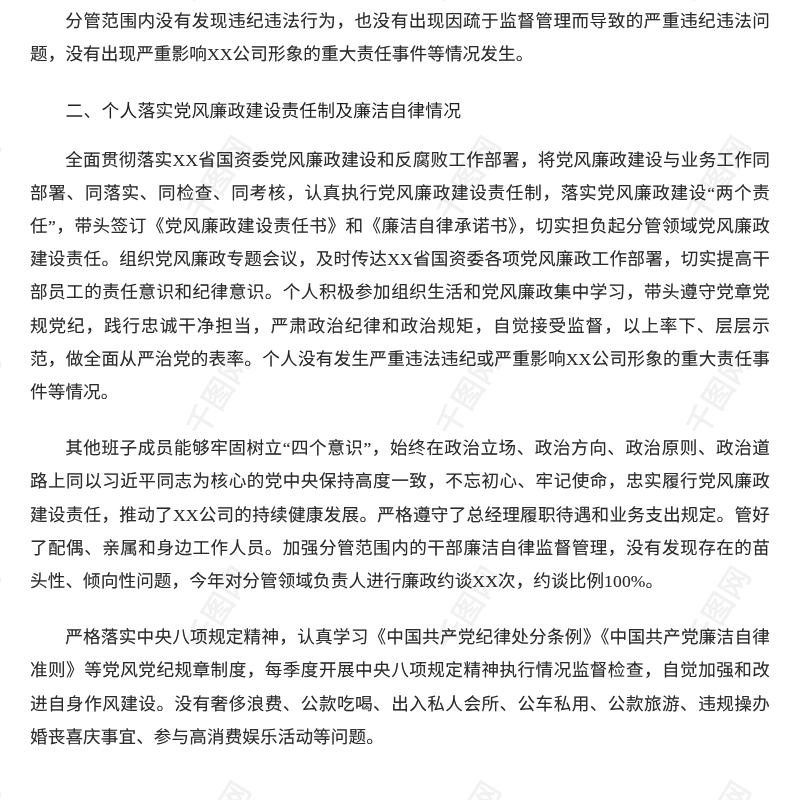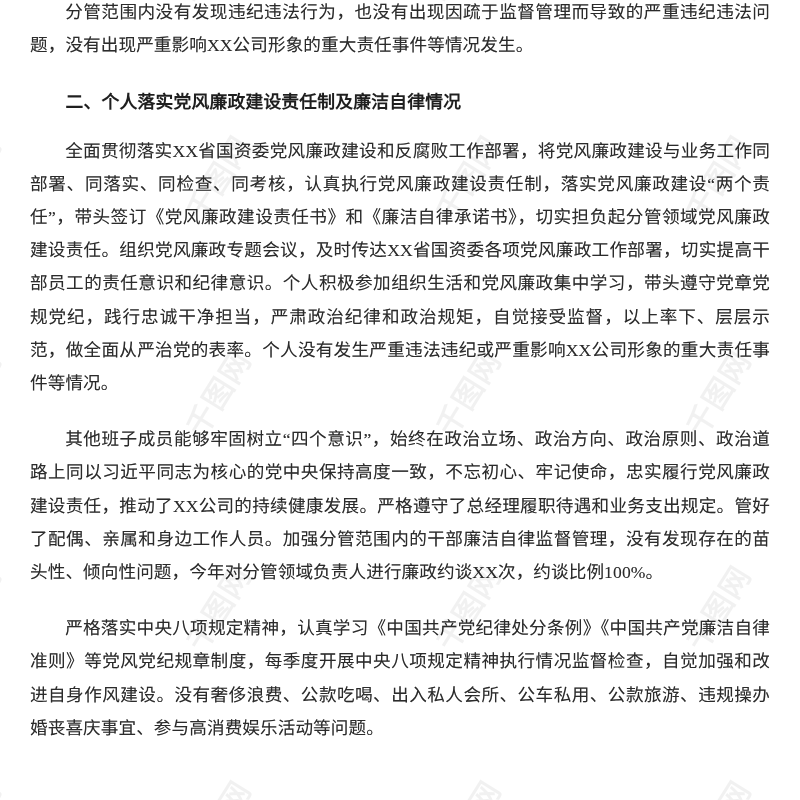--- a/index.html
+++ b/index.html
@@ -33,21 +33,21 @@
     transform-origin: center center;
     letter-spacing: 1px;
     user-select: none;
   }
 
   
   #page {
     position: absolute;
     inset: 0;
     z-index: 2;
-    padding: 0 30px;
+    padding: 9px 30px;
     box-sizing: border-box;
   }
 
   .doc-body {
     position: relative;
     top: -4px;
   }
 
   
   p.para, h2.heading {
@@ -62,21 +62,21 @@
   }
 
   p.para {
     text-indent: 2em;
     font-weight: 400;
     
     text-shadow: 0 0 0.4px rgba(60,60,60,0.35);
   }
 
   h2.heading {
-    font-weight: 700;
+    font-weight: 400;
     text-indent: 2em;
     font-size: 17.8px;
     margin-top: 10px;
     margin-bottom: 6px;
     color: #1f1f1f;
     letter-spacing: 0.2px;
   }
 
   
   .gap-small  { height: 9px; }

